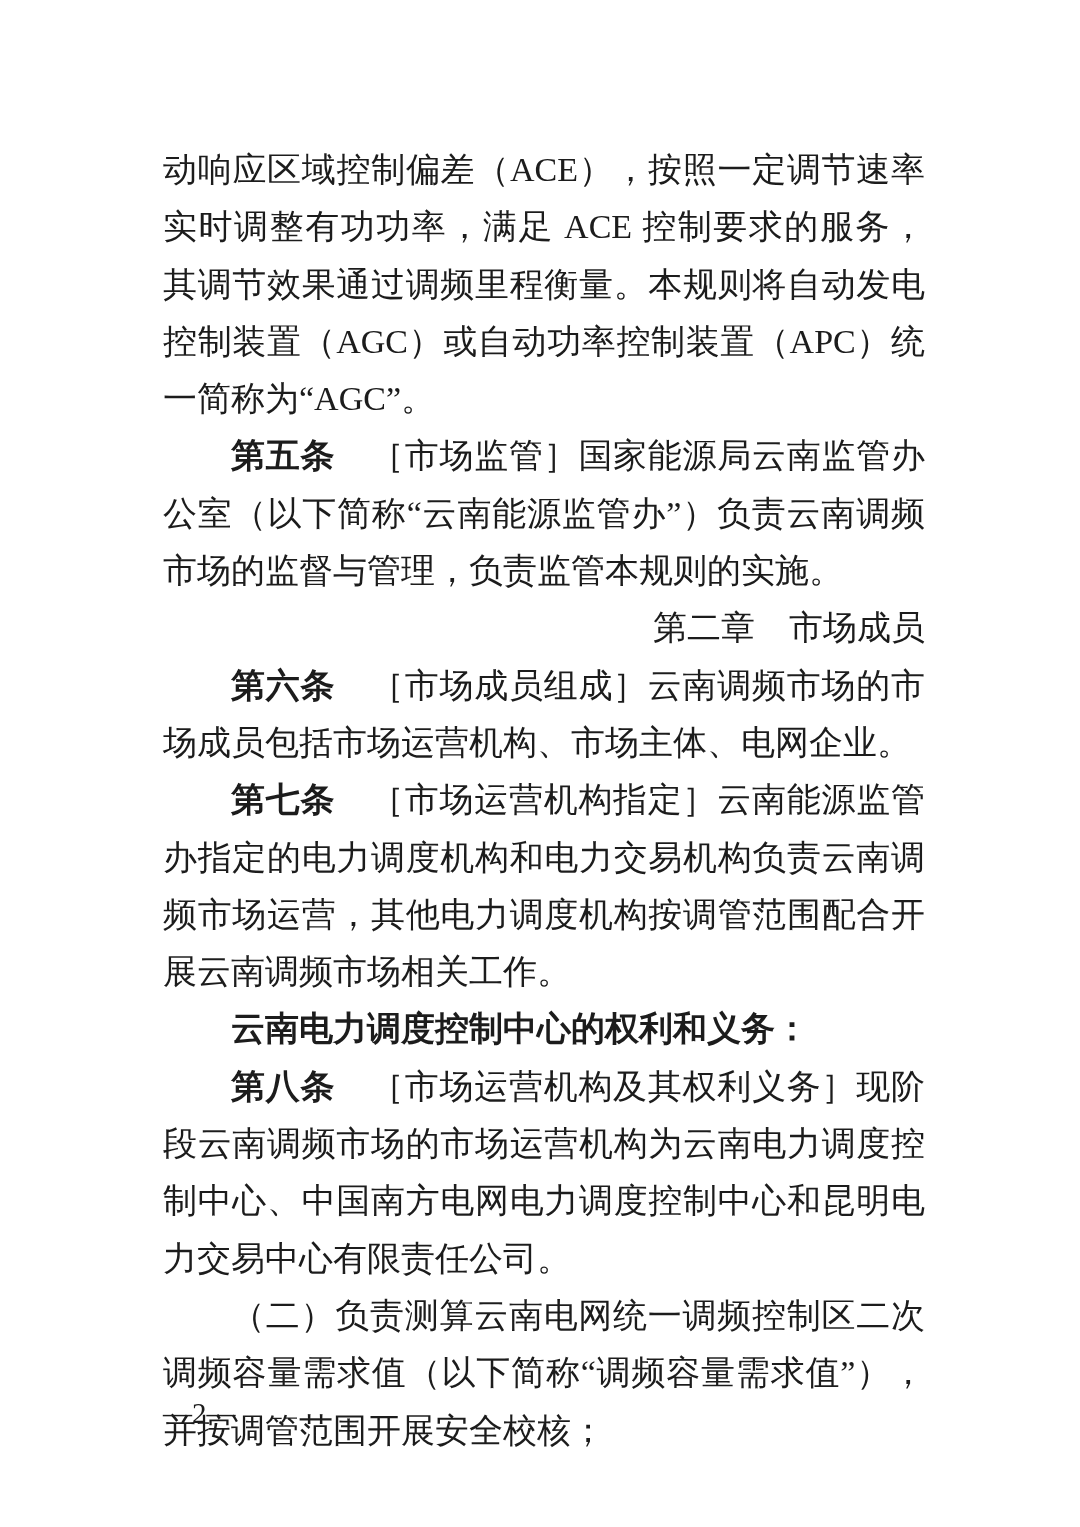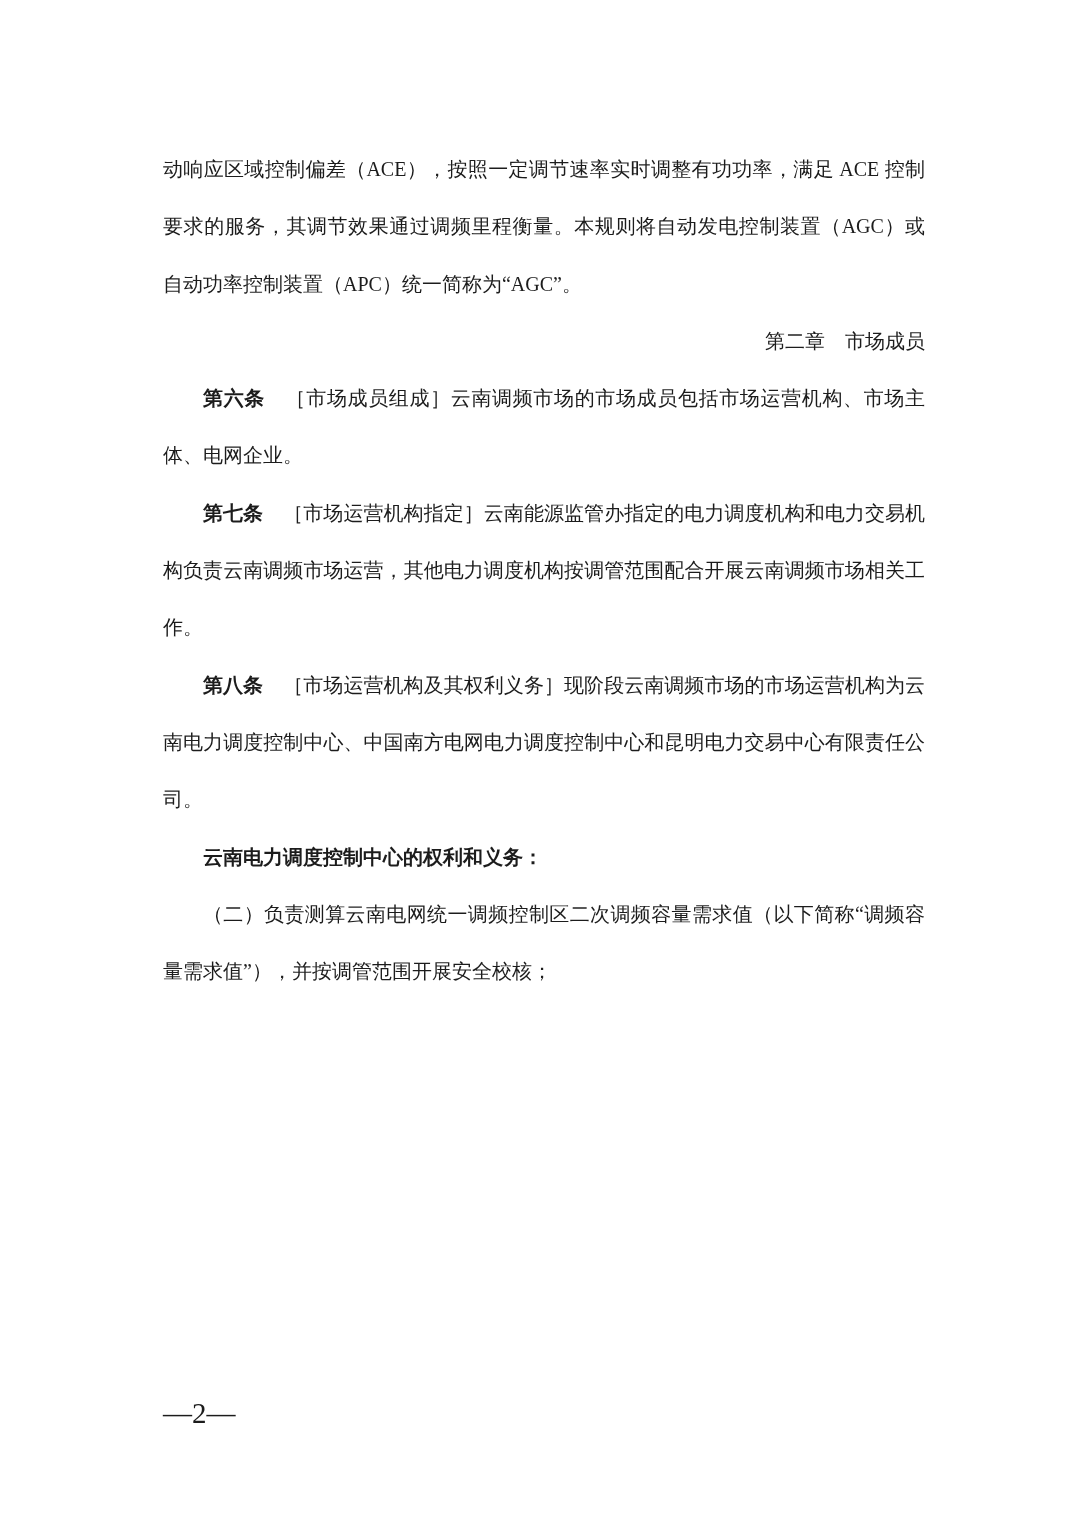--- a/index.html
+++ b/index.html
@@ -19,21 +19,21 @@
     color: #1c1c1c;
   }
   .content {
     position: absolute;
     left: 163px;
     top: 141px;
     width: 762px;
   }
   .para {
     margin: 0;
-    font-size: 20px;
+    font-size: 34px;
     line-height: 57.3px;
     text-align: justify;
     text-justify: inter-character;
     word-break: normal;
   }
   .kind-continuation {
     text-indent: 0;
   }
   .kind-article,
   .kind-item,
@@ -60,21 +60,22 @@
     color: #1c1c1c;
     letter-spacing: 0;
   }
 </style>
 </head>
 <body>
 
 <div class="page">
   <main class="content">
       <p class="para kind-continuation"><span class="seg-plain">动响应区域控制偏差（ACE），按照一定调节速率实时调整有功功率，满足 ACE 控制要求的服务，其调节效果通过调频里程衡量。本规则将自动发电控制装置（AGC）或自动功率控制装置（APC）统一简称为“AGC”。</span></p>
+      <p class="para kind-article"><span class="seg-bold">第五条</span><span class="seg-plain">　［市场监管］国家能源局云南监管办公室（以下简称“云南能源监管办”）负责云南调频市场的监督与管理，负责监管本规则的实施。</span></p>
       <p class="para kind-chapter"><span class="seg-plain">第二章　市场成员</span></p>
       <p class="para kind-article"><span class="seg-bold">第六条</span><span class="seg-plain">　［市场成员组成］云南调频市场的市场成员包括市场运营机构、市场主体、电网企业。</span></p>
       <p class="para kind-article"><span class="seg-bold">第七条</span><span class="seg-plain">　［市场运营机构指定］云南能源监管办指定的电力调度机构和电力交易机构负责云南调频市场运营，其他电力调度机构按调管范围配合开展云南调频市场相关工作。</span></p>
+      <p class="para kind-subheading"><span class="seg-bold">云南电力调度控制中心的权利和义务：</span></p>
       <p class="para kind-article"><span class="seg-bold">第八条</span><span class="seg-plain">　［市场运营机构及其权利义务］现阶段云南调频市场的市场运营机构为云南电力调度控制中心、中国南方电网电力调度控制中心和昆明电力交易中心有限责任公司。</span></p>
-      <p class="para kind-subheading"><span class="seg-bold">云南电力调度控制中心的权利和义务：</span></p>
       <p class="para kind-item"><span class="seg-plain">（二）负责测算云南电网统一调频控制区二次调频容量需求值（以下简称“调频容量需求值”），并按调管范围开展安全校核；</span></p>
     </main>
   <div class="footer-page-number">—2—</div>
 </div>
 
 </body></html>

